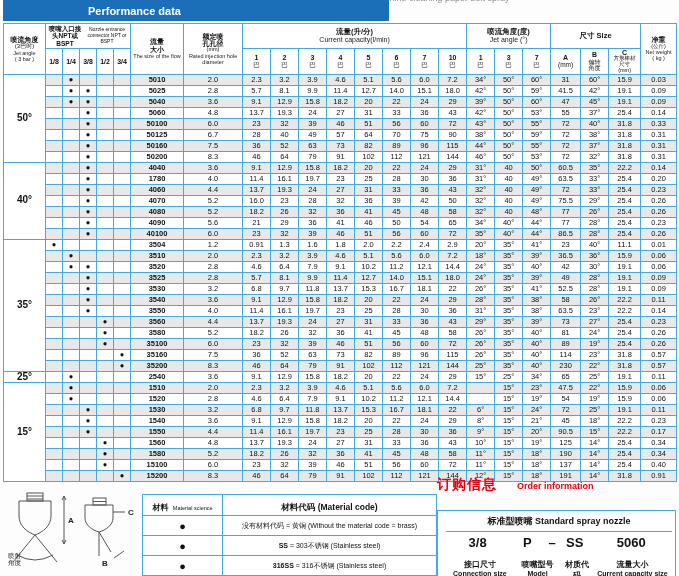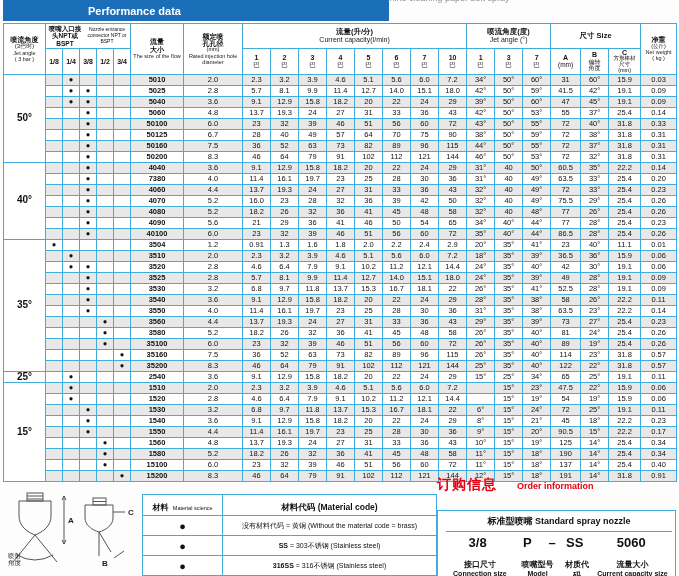--- a/index.html
+++ b/index.html
@@ -446,21 +446,21 @@
         <td>35°</td>
         <td>22.2</td>
         <td>0.14</td>
       </tr>
       <tr>
         <td class="dotc"></td>
         <td class="dotc"></td>
         <td class="dotc">●</td>
         <td class="dotc"></td>
         <td class="dotc"></td>
-        <td class="flow-cell">7380</td>
+        <td class="flow-cell">1780</td>
         <td>4.0</td>
         <td>11.4</td>
         <td>16.1</td>
         <td>19.7</td>
         <td>23</td>
         <td>25</td>
         <td>28</td>
         <td>30</td>
         <td>36</td>
         <td>31°</td>
@@ -868,21 +868,21 @@
         <td>64</td>
         <td>79</td>
         <td>91</td>
         <td>102</td>
         <td>112</td>
         <td>121</td>
         <td>144</td>
         <td>25°</td>
         <td>35°</td>
         <td>40°</td>
-        <td>122</td>
+        <td>230</td>
         <td>22°</td>
         <td>31.8</td>
         <td>0.57</td>
       </tr>
       <tr>
         <td class="group-cell" rowspan="1">25°</td>
         <td class="dotc"></td>
         <td class="dotc">●</td>
         <td class="dotc"></td>
         <td class="dotc"></td>

